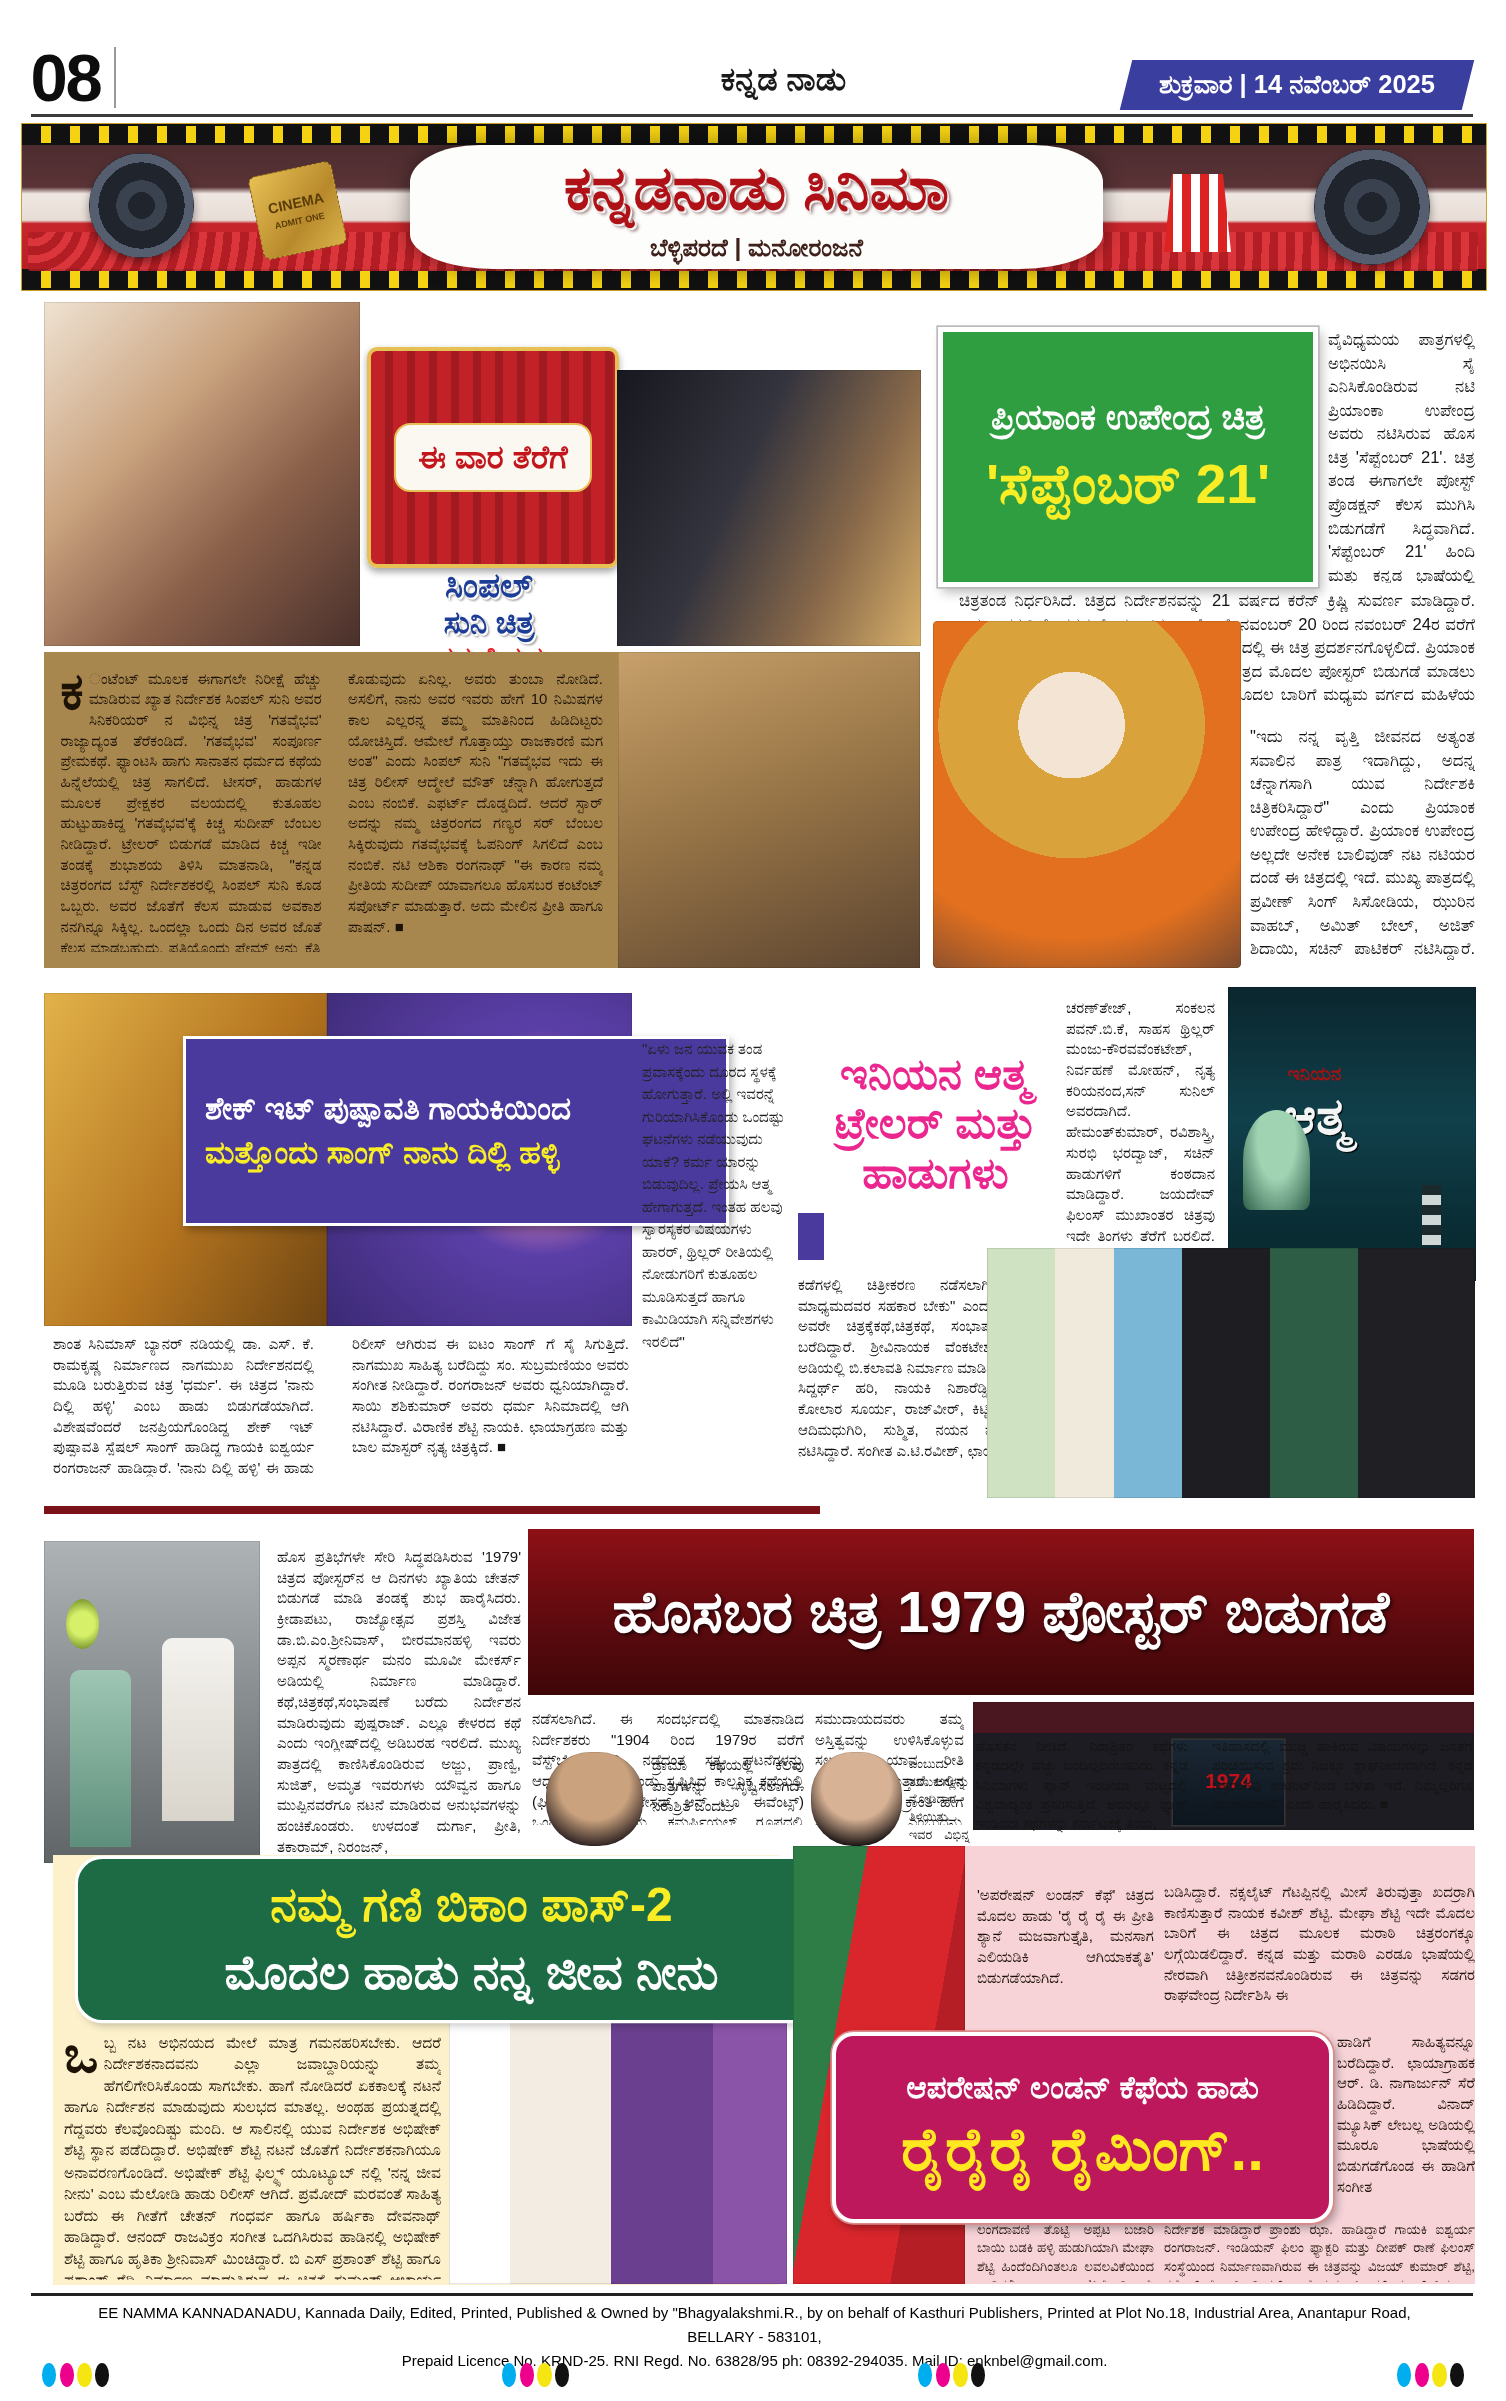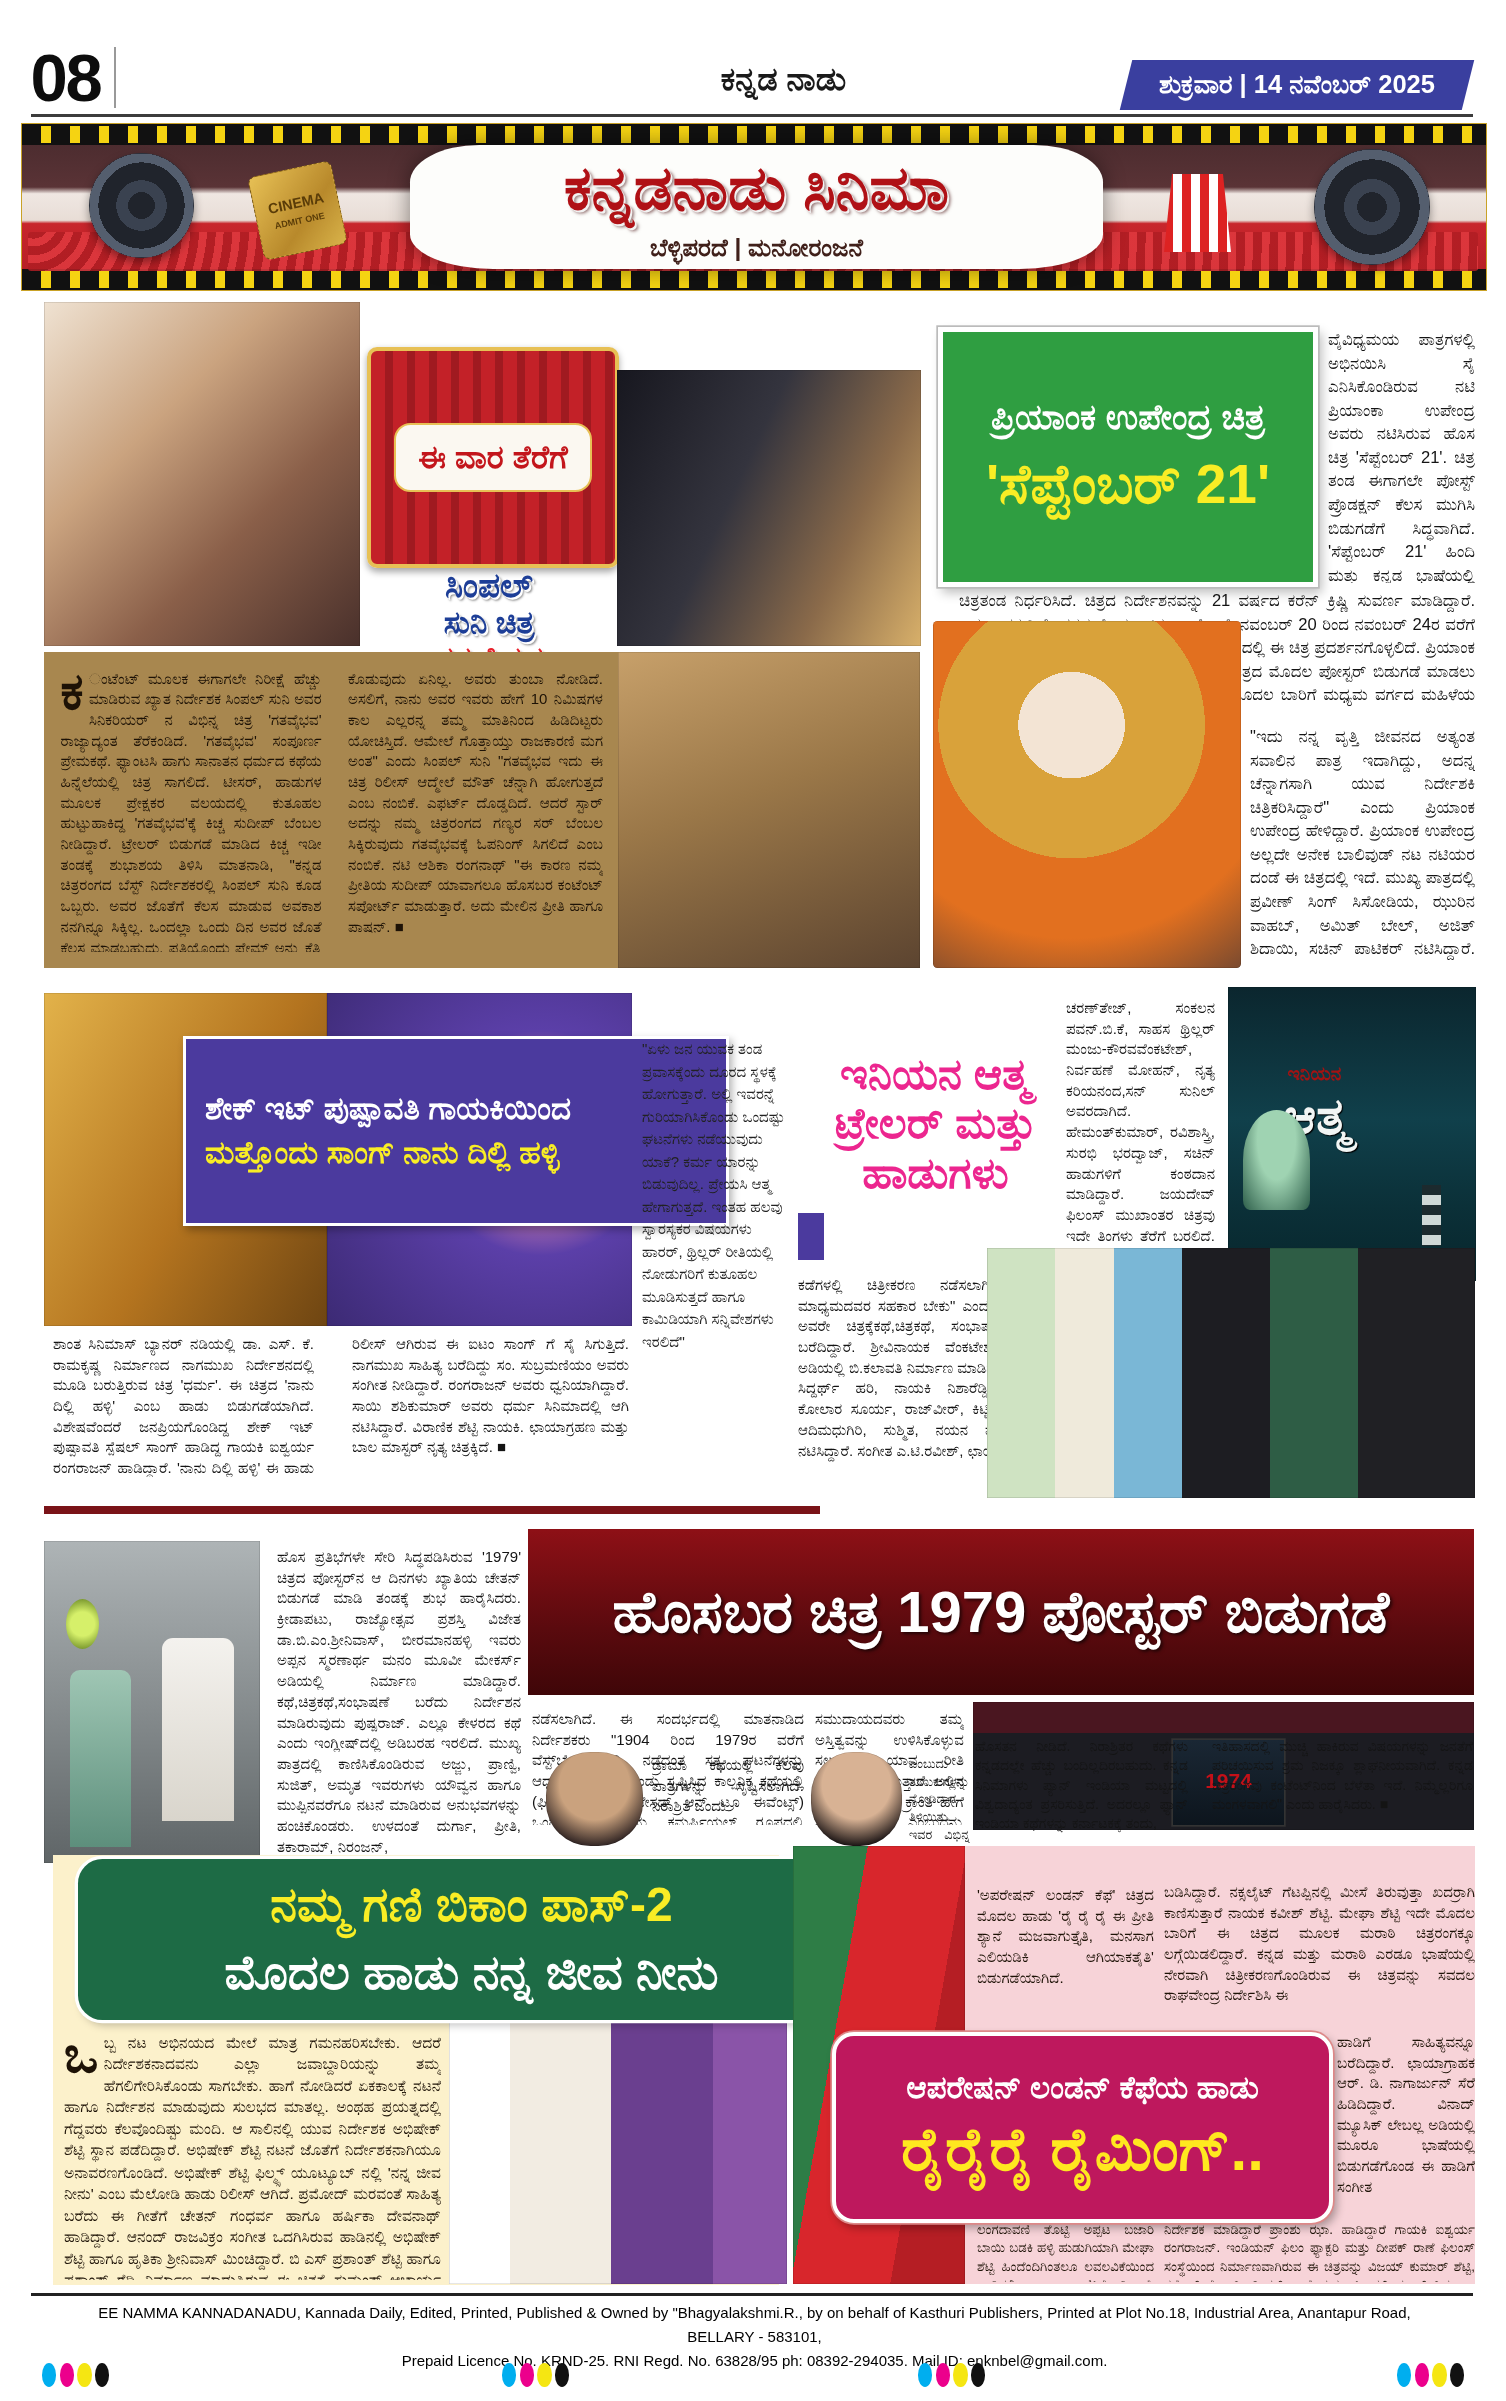--- a/index.html
+++ b/index.html
@@ -199,21 +199,21 @@
   <div class="abs body-col" style="left:64px;top:2124px;width:0;height:0;"></div>
   <div class="abs body-col" style="left:455px;top:2032px;width:0px;height:0px;overflow:hidden;"></div>
   <div class="abs body-col" style="left:64px;top:2280px;width:0;height:0;"></div>
   <div class="abs body-col" style="left:444px;top:2032px;width:0;height:0;"></div>
 
   <div class="abs body-col" style="left:64px;top:2162px;width:377px;height:118px;overflow:hidden;font-size:15.5px;background:#fcf1cb;">ಅನಾವರಣಗೊಂಡಿದೆ. ಅಭಿಷೇಕ್ ಶೆಟ್ಟಿ ಫಿಲ್ಮ್ಸ್ ಯೂಟ್ಯೂಬ್ ನಲ್ಲಿ 'ನನ್ನ ಜೀವ ನೀನು' ಎಂಬ ಮೆಲೋಡಿ ಹಾಡು ರಿಲೀಸ್ ಆಗಿದೆ. ಪ್ರಮೋದ್ ಮರವಂತೆ ಸಾಹಿತ್ಯ ಬರೆದು ಈ ಗೀತೆಗೆ ಚೇತನ್ ಗಂಧರ್ವ ಹಾಗೂ ಹರ್ಷಿಕಾ ದೇವನಾಥ್ ಹಾಡಿದ್ದಾರೆ. ಆನಂದ್ ರಾಜವಿಕ್ರಂ ಸಂಗೀತ ಒದಗಿಸಿರುವ ಹಾಡಿನಲ್ಲಿ ಅಭಿಷೇಕ್ ಶೆಟ್ಟಿ ಹಾಗೂ ಹೃತಿಕಾ ಶ್ರೀನಿವಾಸ್ ಮಿಂಚಿದ್ದಾರೆ. ಬಿ ಎಸ್ ಪ್ರಶಾಂತ್ ಶೆಟ್ಟಿ ಹಾಗೂ ಪ್ರಶಾಂತ್ ರೆಡ್ಡಿ ನಿರ್ಮಾಣ ಮಾಡುತ್ತಿರುವ ಈ ಚಿತ್ರಕ್ಕೆ ಸುಮಂತ್ ಆಚಾರ್ಯ ಕ್ಯಾಮೆರಾ ಹಿಡಿಯುತ್ತಿದ್ದಾರೆ. ವಿಜೇತ್ ಚಂದ್ರ ಸಂಕಲನ, ಆನಂದ್ ರಾಜವಿಕ್ರಂ ಟ್ಯೂನ್ ಹಾಕುತ್ತಿದ್ದಾರೆ. ಮುಂದಿನ ವರ್ಷ ಫೆಬ್ರವರಿ 12ಕ್ಕೆ ನಮ್ 'ಗಣಿ ಬಿಕಾಂ ಪಾಸ್-2' ಸಿನಿಮಾ ರಾಜ್ಯಾದ್ಯಂತ ಬಿಡುಗಡೆಯಾಗಲಿದೆ. ■</div>
 
   <div class="abs pinkpanel" style="left:793px;top:1846px;width:682px;height:438px;"></div>
   <div class="abs photo" style="left:793px;top:1846px;width:172px;height:438px;background:linear-gradient(100deg,#2e7d46 0 30%,#d8262c 30% 70%,#b51e24 70% 100%);"></div>
   <div class="abs body-col" style="left:977px;top:1885px;width:177px;height:133px;overflow:hidden;">'ಅಪರೇಷನ್ ಲಂಡನ್ ಕೆಫೆ' ಚಿತ್ರದ ಮೊದಲ ಹಾಡು 'ರೈ ರೈ ರೈ ಈ ಪ್ರೀತಿ ಶ್ಯಾನೆ ಮಜವಾಗುತ್ತೈತಿ, ಮನಸಾಗ ಎಲಿಯಡಿಕಿ ಆಗಿಯಾಕತೈತಿ' ಬಿಡುಗಡೆಯಾಗಿದೆ.</div>
-  <div class="abs body-col" style="left:1164px;top:1882px;width:311px;height:141px;overflow:hidden;">ಬಡಿಸಿದ್ದಾರೆ. ನಕ್ಸಲೈಟ್ ಗೆಟಪ್ಪಿನಲ್ಲಿ ಮೀಸೆ ತಿರುವುತ್ತಾ ಖದರ್ರಾಗಿ ಕಾಣಿಸುತ್ತಾರೆ ನಾಯಕ ಕವೀಶ್ ಶೆಟ್ಟಿ. ಮೇಘಾ ಶೆಟ್ಟಿ ಇದೇ ಮೊದಲ ಬಾರಿಗೆ ಈ ಚಿತ್ರದ ಮೂಲಕ ಮರಾಠಿ ಚಿತ್ರರಂಗಕ್ಕೂ ಲಗ್ಗೆಯಿಡಲಿದ್ದಾರೆ. ಕನ್ನಡ ಮತ್ತು ಮರಾಠಿ ಎರಡೂ ಭಾಷೆಯಲ್ಲಿ ನೇರವಾಗಿ ಚಿತ್ರೀಕರಣಗೊಂಡಿರುವ ಈ ಚಿತ್ರವನ್ನು ಸವದಲ ರಾಘವೇಂದ್ರ ನಿರ್ದೇಶಿಸಿ ಈ</div>
+  <div class="abs body-col" style="left:1164px;top:1882px;width:311px;height:141px;overflow:hidden;">ಬಡಿಸಿದ್ದಾರೆ. ನಕ್ಸಲೈಟ್ ಗೆಟಪ್ಪಿನಲ್ಲಿ ಮೀಸೆ ತಿರುವುತ್ತಾ ಖದರ್ರಾಗಿ ಕಾಣಿಸುತ್ತಾರೆ ನಾಯಕ ಕವೀಶ್ ಶೆಟ್ಟಿ. ಮೇಘಾ ಶೆಟ್ಟಿ ಇದೇ ಮೊದಲ ಬಾರಿಗೆ ಈ ಚಿತ್ರದ ಮೂಲಕ ಮರಾಠಿ ಚಿತ್ರರಂಗಕ್ಕೂ ಲಗ್ಗೆಯಿಡಲಿದ್ದಾರೆ. ಕನ್ನಡ ಮತ್ತು ಮರಾಠಿ ಎರಡೂ ಭಾಷೆಯಲ್ಲಿ ನೇರವಾಗಿ ಚಿತ್ರೀಶನವನೊಂಡಿರುವ ಈ ಚಿತ್ರವನ್ನು ಸಡಗರ ರಾಘವೇಂದ್ರ ನಿರ್ದೇಶಿಸಿ ಈ</div>
   <div class="abs redbox" style="left:832px;top:2032px;width:493px;height:183px;">
     <div class="l1">ಆಪರೇಷನ್ ಲಂಡನ್ ಕೆಫೆಯ ಹಾಡು</div>
     <div class="l2">ರೈರೈರೈ ರೈಮಿಂಗ್..</div>
   </div>
   <div class="abs body-col" style="left:1337px;top:2032px;width:138px;height:183px;overflow:hidden;">ಹಾಡಿಗೆ ಸಾಹಿತ್ಯವನ್ನೂ ಬರೆದಿದ್ದಾರೆ. ಛಾಯಾಗ್ರಾಹಕ ಆರ್. ಡಿ. ನಾಗಾರ್ಜುನ್ ಸೆರೆ ಹಿಡಿದಿದ್ದಾರೆ. ವಿನಾದ್ ಮ್ಯೂಸಿಕ್ ಲೇಬಲ್ಲ ಅಡಿಯಲ್ಲಿ ಮೂರೂ ಭಾಷೆಯಲ್ಲಿ ಬಿಡುಗಡೆಗೊಂಡ ಈ ಹಾಡಿಗೆ ಸಂಗೀತ</div>
   <div class="abs body-col" style="left:977px;top:2221px;width:177px;height:61px;overflow:hidden;font-size:13.3px;">ಲಂಗದಾವಣಿ ತೊಟ್ಟಿ ಅಪ್ಪಟ ಬಜಾರಿ ಬಾಯಿ ಬಡಕಿ ಹಳ್ಳಿ ಹುಡುಗಿಯಾಗಿ ಮೇಘಾ ಶೆಟ್ಟಿ ಹಿಂದೆಂದಿಗಿಂತಲೂ ಲವಲವಿಕೆಯಿಂದ ಹಾಡಿನಲ್ಲಿ ಕಾಣಿಸಿಕೊಂಡಿದ್ದಾರೆ. ಅಭಿಮಾನಿಗಳಿಗೆ ಮತ್ತು ಸಿನಿಪ್ರಿಯರಿಗೆ ಎಲಿಯಡಿಕಿಯ ರಸಗವಳ</div>
   <div class="abs body-col" style="left:1164px;top:2221px;width:311px;height:61px;overflow:hidden;font-size:13.3px;">ನಿರ್ದೇಶಕ ಮಾಡಿದ್ದಾರೆ ಪ್ರಾಂಶು ಝಾ. ಹಾಡಿದ್ದಾರೆ ಗಾಯಕಿ ಐಶ್ವರ್ಯ ರಂಗರಾಜನ್. ಇಂಡಿಯನ್ ಫಿಲಂ ಫ್ಯಾಕ್ಟರಿ ಮತ್ತು ದೀಪಕ್ ರಾಣೆ ಫಿಲಂಸ್ ಸಂಸ್ಥೆಯಿಂದ ನಿರ್ಮಾಣವಾಗಿರುವ ಈ ಚಿತ್ರವನ್ನು ವಿಜಯ್ ಕುಮಾರ್ ಶೆಟ್ಟಿ, ರಮೇಶ್ ಕೊಠಾರಿ, ದೀಪಕ್ ರಾಣೆ ಮತ್ತು ವಿಜಯ್ ಪ್ರಕಾಶ್ ನಿರ್ಮಾಣ ಮಾಡಿದ್ದಾರೆ. ಕನ್ನಡ, ಮರಾಠಿ ಮತ್ತು ಹಿಂದಿ ಮೂರೂ ಭಾಷೆಗಳಲ್ಲಿ ಈ ಚಿತ್ರ ಇದೇ 28ಕ್ಕೆ ಬೆಳ್ಳಿತೆರೆಯ ಮೇಲೆ ಪ್ರೇಕ್ಷಕರನ್ನು ರಂಜಿಸಲು ಸಜ್ಜಾಗುತ್ತಿದೆ. ■</div>
 
   <div class="abs hrule" style="left:30.5px;top:2293px;width:1442px;height:3.3px;background:#222;"></div>
   <div class="abs footer" style="left:78px;top:2301px;width:1353px;">

